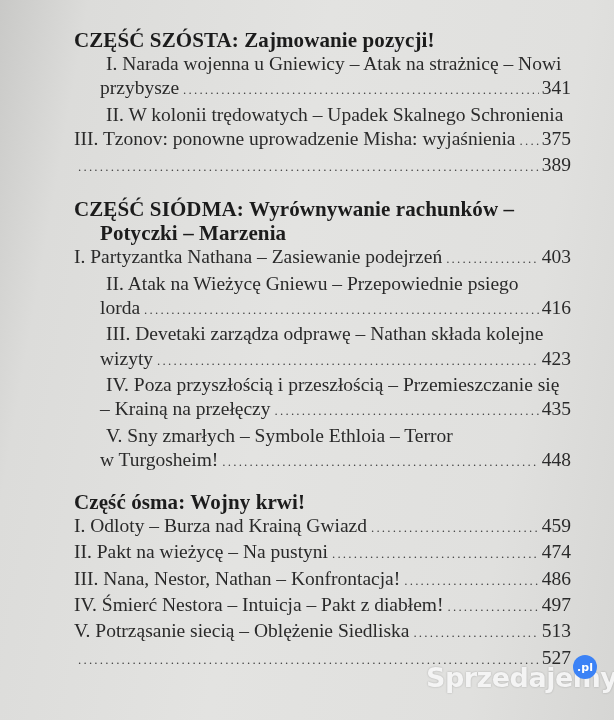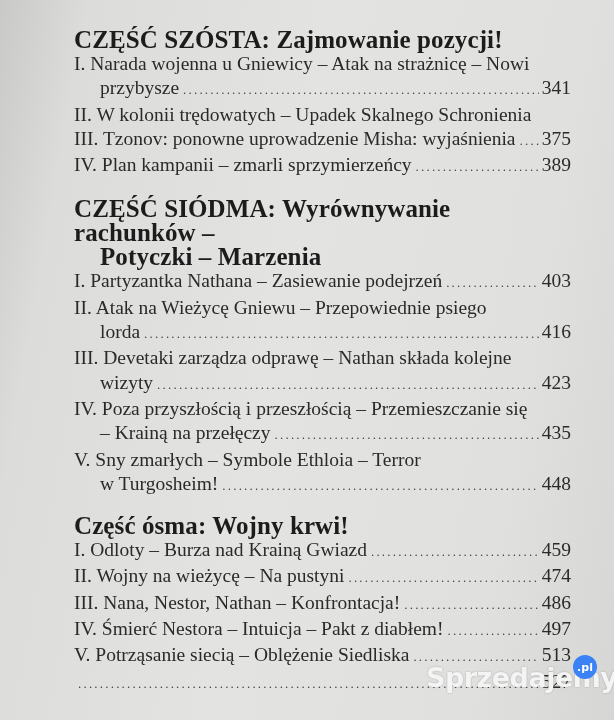--- a/index.html
+++ b/index.html
@@ -6,26 +6,26 @@
     body {
       width: 614px; height: 720px; overflow: hidden;
       background: linear-gradient(100deg, #c9c9c7 0%, #dcdcda 12%, #e3e3e1 45%, #e0e0de 80%, #d6d6d4 100%);
       font-family: "Liberation Serif", "DejaVu Serif", serif;
       color: #2a2a2a;
       position: relative;
     }
     .page { position: absolute; left: 74px; top: 28px; width: 497px; }
     .part { margin: 0; }
     .part-title {
-      font-weight: bold; font-size: 25px; line-height: 24px;
+      font-weight: bold; font-size: 21px; line-height: 24px;
       color: #1c1c1c; letter-spacing: 0.1px;
     }
     .part-title .cont { display: block; padding-left: 26px; }
     .entry { font-size: 19.5px; line-height: 24.3px; }
-    .entry .line1 { display: block; white-space: nowrap; }
+    .entry .line1 { display: block; white-space: nowrap; margin-left: 32px; }
     .row { display: flex; align-items: baseline; white-space: nowrap; }
     .row.indent { padding-left: 26px; }
     .row .txt { flex: 0 0 auto; text-align: center; }
     .row .dots {
       flex: 1 1 auto; overflow: hidden; margin: 0 3px 0 4px;
       letter-spacing: 2.2px; font-size: 13px; color: #444;
     }
     .row .dots::before {
       content: "......................................................................................................................................................";
     }
@@ -68,21 +68,20 @@
     </div>
     <div class="entry">
       <div class="row">
           <span class="txt">III. Tzonov: ponowne uprowadzenie Misha: wyjaśnienia</span>
           <span class="dots"></span>
           <span class="num">375</span>
         </div>
     </div>
     <div class="entry">
       <div class="row">
-          <span class="txt">IV. Plan kampanii – zmarli sprzymierzeńcy</span>
           <span class="dots"></span>
           <span class="num">389</span>
         </div>
     </div>
   </section>
 
   <section class="part" id="p7">
     <div class="part-title">
       <span>CZĘŚĆ SIÓDMA: Wyrównywanie rachunków –</span>
       <span class="cont">Potyczki – Marzenia</span>
@@ -134,21 +133,21 @@
     </div>
     <div class="entry">
       <div class="row">
           <span class="txt">I. Odloty – Burza nad Krainą Gwiazd</span>
           <span class="dots"></span>
           <span class="num">459</span>
         </div>
     </div>
     <div class="entry">
       <div class="row">
-          <span class="txt">II. Wojny na wieżycę – Na pustyni</span>
+          <span class="txt">II. Pakt na wieżycę – Na pustyni</span>
           <span class="dots"></span>
           <span class="num">474</span>
         </div>
     </div>
     <div class="entry">
       <div class="row">
           <span class="txt">III. Nana, Nestor, Nathan – Konfrontacja!</span>
           <span class="dots"></span>
           <span class="num">486</span>
         </div>

